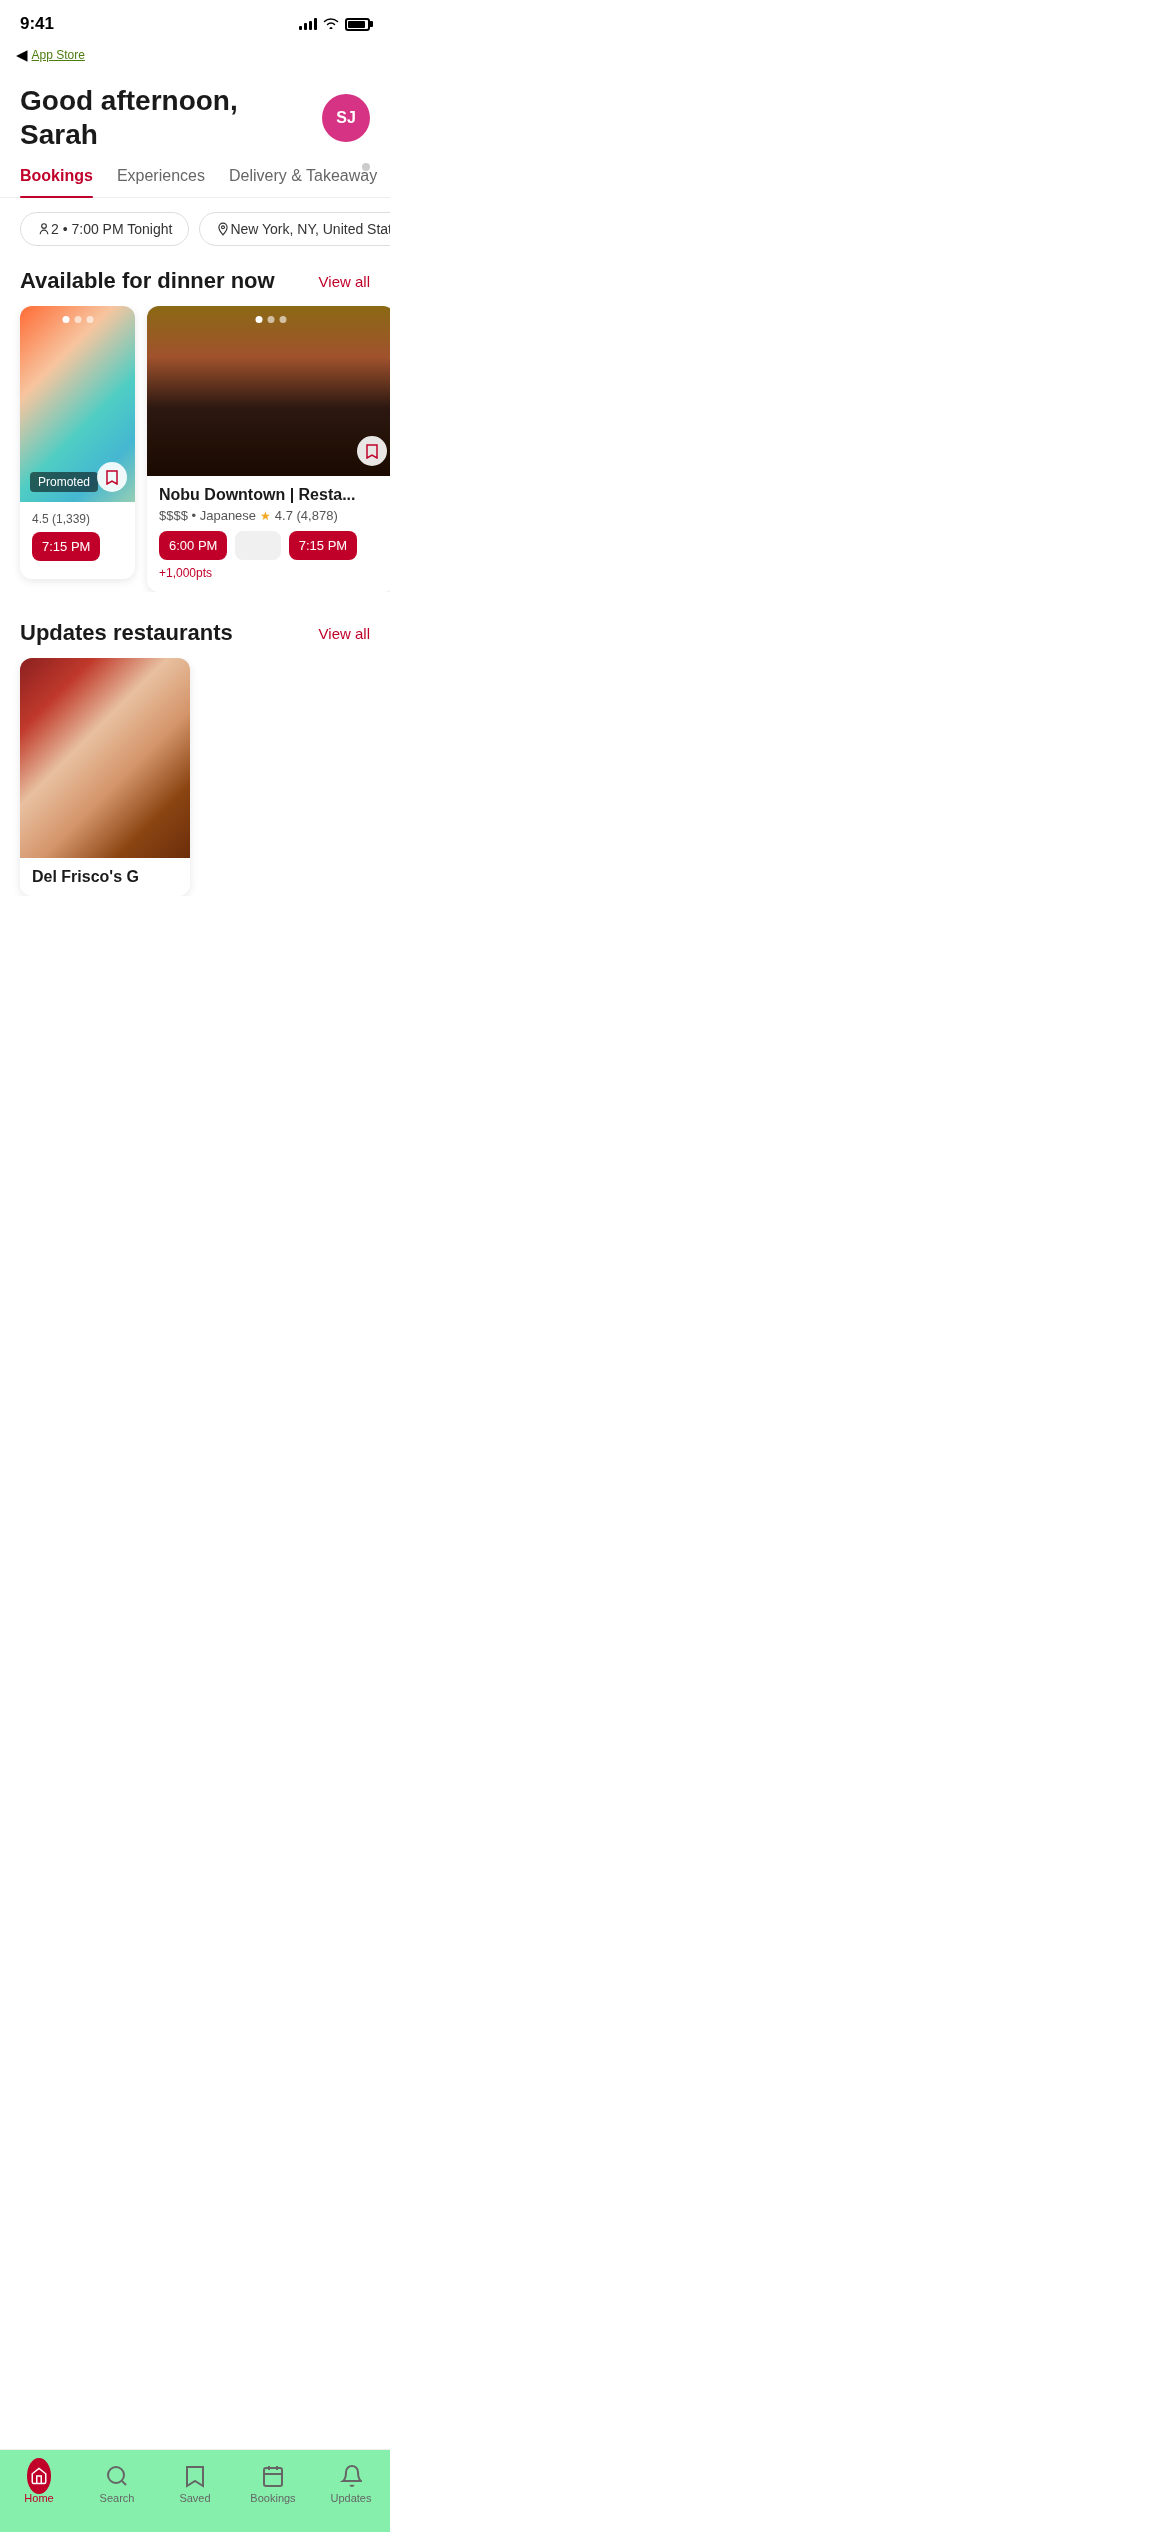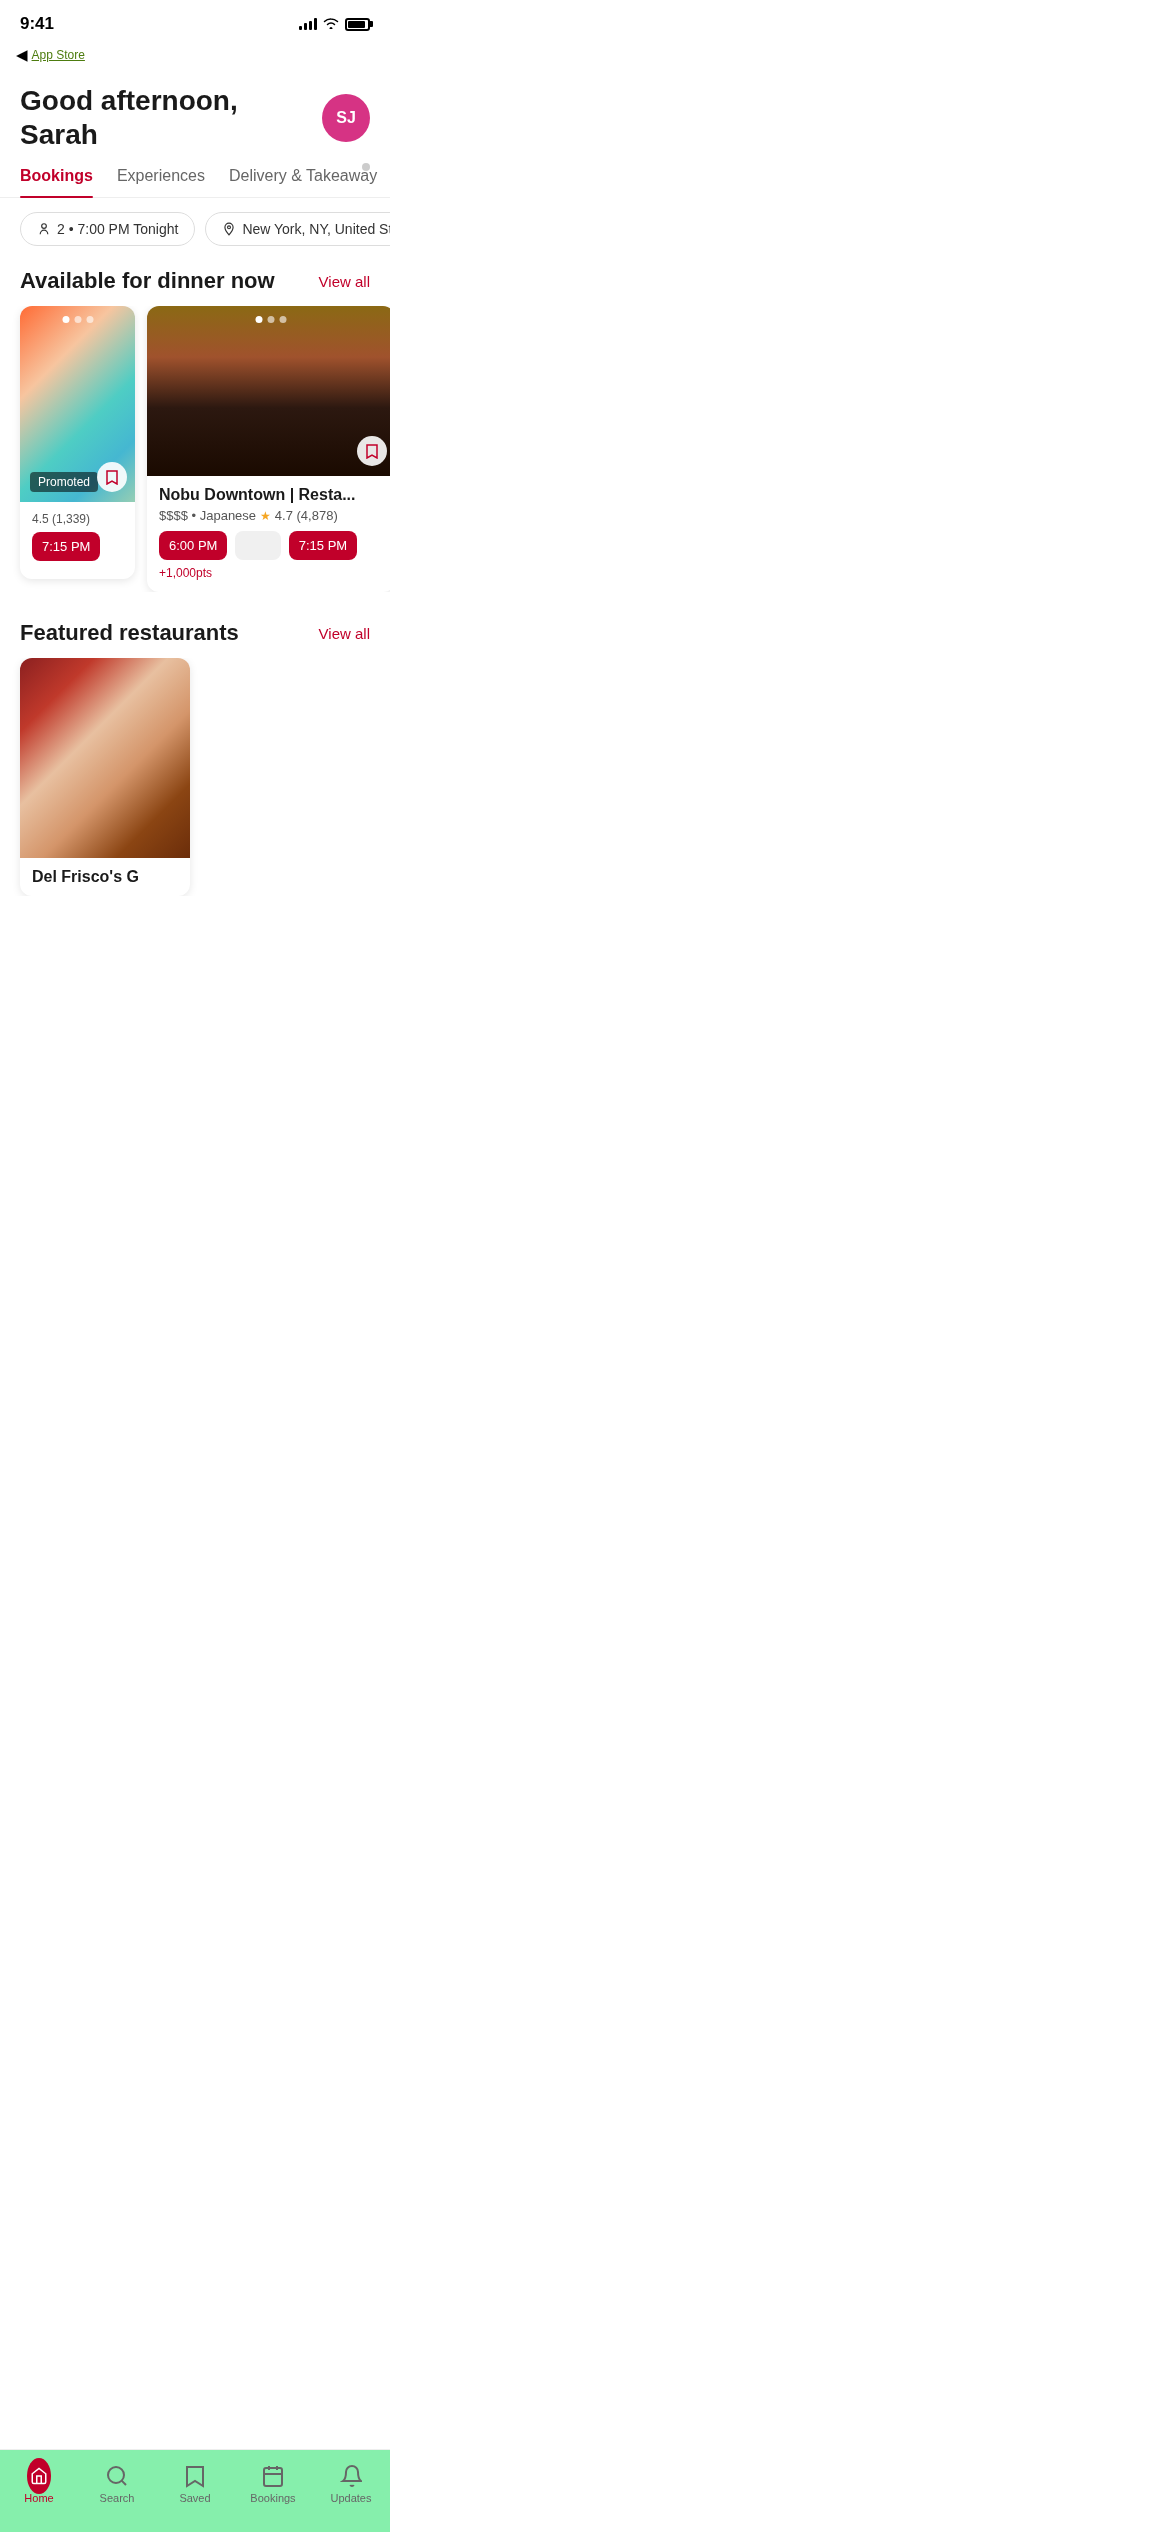--- a/index.html
+++ b/index.html
@@ -162,21 +162,20 @@
 
     
     .filters {
       padding: 14px 20px;
       display: flex;
       gap: 10px;
     }
     .filter-chip {
       display: flex;
       align-items: center;
-      gap: 6px;
       padding: 8px 16px;
       border: 1.5px solid #ddd;
       border-radius: 24px;
       font-size: 14px;
       color: #333;
       cursor: pointer;
       white-space: nowrap;
       background: #fff;
     }
     .filter-chip svg {
@@ -547,21 +546,21 @@
         </div>
         <div class="points-label">+1,000pts</div>
       </div>
     </div>
   </div>
 
 </div>
 
 <div class="featured-section">
   <div class="section-header">
-    <span class="section-title">Featured restaurants</span>
+    <span class="section-title">Updates restaurants</span>
     <span class="view-all">View all</span>
   </div>
 
   <div class="featured-cards">
 
 
     <div class="featured-card" style="width:170px;">
       <div class="featured-card-img" style="background: linear-gradient(135deg, #8b2020 0%, #c0392b 20%, #e8c0a0 40%, #d4956a 60%, #8b4513 80%, #6b2d0a 100%);">
       </div>
       <div class="featured-card-footer">

